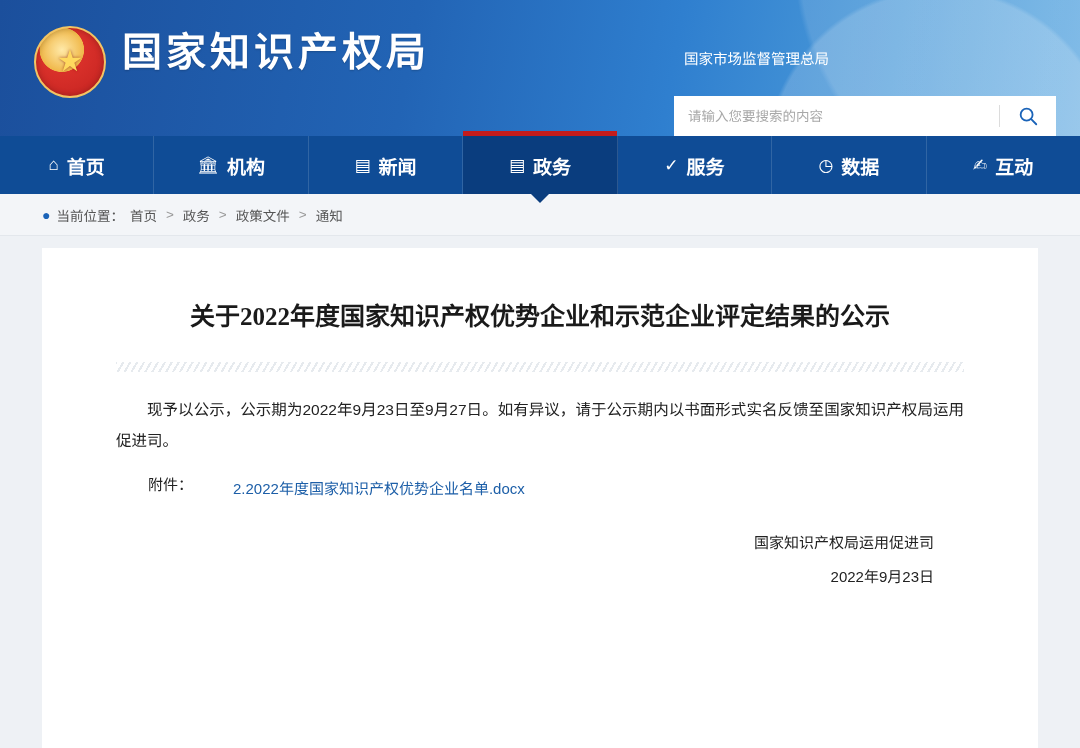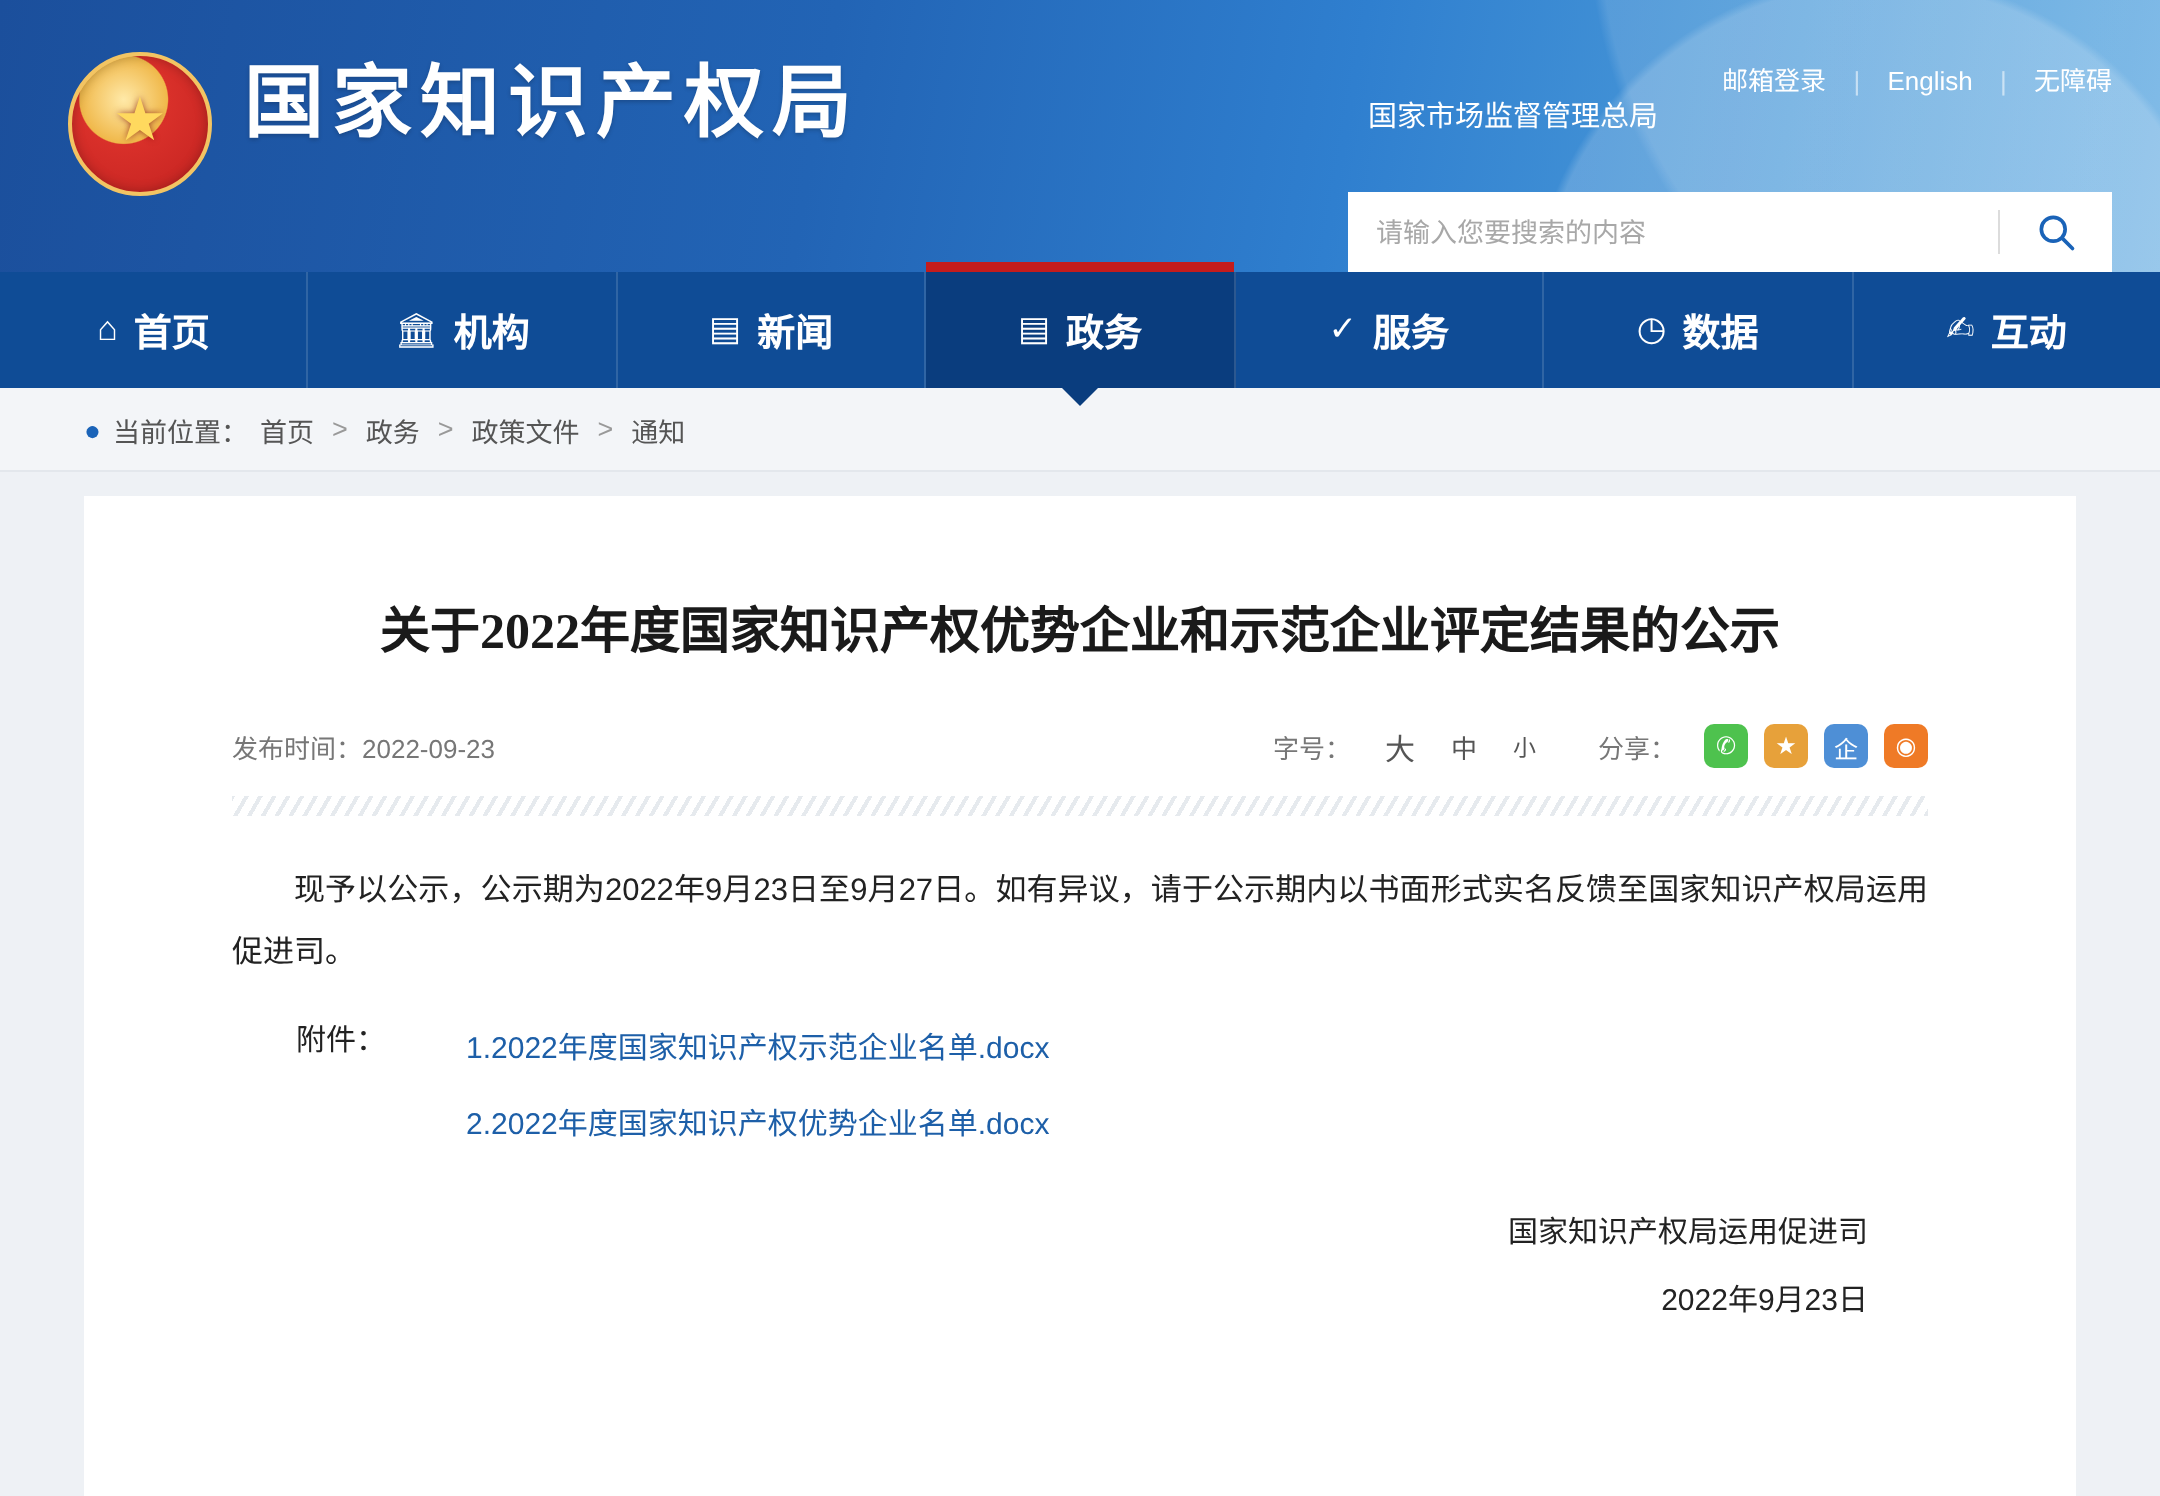--- a/index.html
+++ b/index.html
@@ -269,27 +269,20 @@
 
 <div class="header">
   <div class="header-deco"></div>
 
   <div class="emblem"></div>
 
   <div class="brand">
     <div class="brand-cn">国家知识产权局</div>
   </div>
 
-  <div class="top-links">
-    <a href="#">邮箱登录</a>
-    <span class="sep">|</span>
-    <a href="#">English</a>
-    <span class="sep">|</span>
-    <a href="#">无障碍</a>
-  </div>
 
   <div class="org-lines">
     <div>国家市场监督管理总局</div>
   </div>
 
   <div class="search-box">
     <input class="search-input" type="text" placeholder="请输入您要搜索的内容" style="">
     <div class="search-divider"></div>
     <button class="search-btn">
       <svg width="22" height="22" viewBox="0 0 24 24" fill="none" stroke="#1a63b8" stroke-width="2">
@@ -343,45 +336,28 @@
     <span class="sepc">&gt;</span>
     <a href="#">通知</a>
   </div>
 </div>
 
 <div class="page-body">
   <div class="article">
 
     <div class="art-title">关于2022年度国家知识产权优势企业和示范企业评定结果的公示</div>
 
-    <div class="art-meta">
-      <div class="meta-left">
-        <span>发布时间：</span><span>2022-09-23</span>
-      </div>
-      <div class="meta-right">
-        <span class="fs-label">字号：</span>
-        <span class="fs-opt big">大</span>
-        <span class="fs-opt mid">中</span>
-        <span class="fs-opt sml">小</span>
-        <span class="share-label">分享：</span>
-        <span class="share-ico ic-wechat">✆</span>
-        <span class="share-ico ic-sina">★</span>
-        <span class="share-ico ic-qq">企</span>
-        <span class="share-ico ic-more">◉</span>
-      </div>
-    </div>
 
     <div class="divider-hatch"></div>
 
     <p class="para">现予以公示，公示期为2022年9月23日至9月27日。如有异议，请于公示期内以书面形式实名反馈至国家知识产权局运用促进司。</p>
 
     <div class="attach-row">
       <div class="attach-label">附件：</div>
       <div class="attach-list">
-        <a href="#">1.2022年度国家知识产权示范企业名单.docx</a>
         <a href="#">2.2022年度国家知识产权优势企业名单.docx</a>
       </div>
     </div>
 
     <div class="signoff">
       <div>国家知识产权局运用促进司</div>
       <div>2022年9月23日</div>
     </div>
 
   </div>

